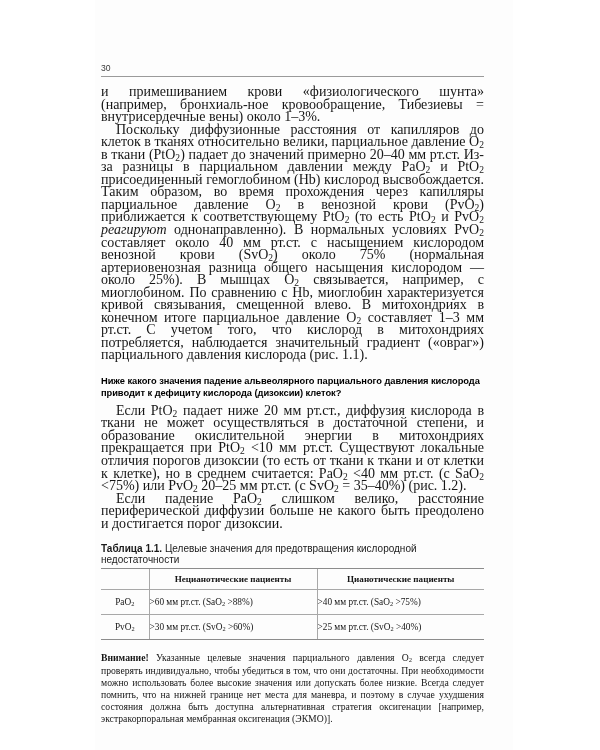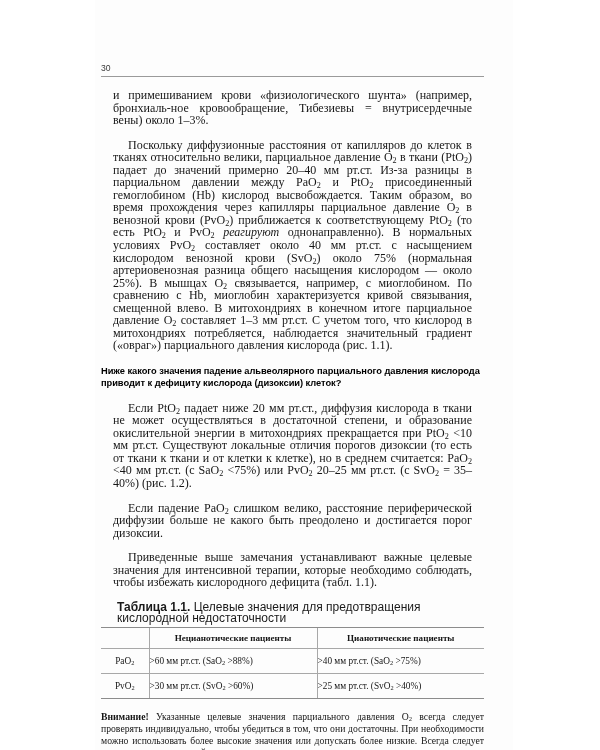--- a/index.html
+++ b/index.html
@@ -57,22 +57,22 @@
     margin-top: 3px;
     border-bottom: 1.1px solid #9a9a9a;
     width: 100%;
   }
 
   
   .body-block {
     margin-top: 9px;
   }
   p.para {
-    margin: 12px;
-    font-size: 12px;
+    margin: 0;
+    font-size: 14px;
     line-height: 12.55px;
     text-align: justify;
     text-justify: inter-word;
     hyphens: manual;
     color: #161616;
   }
   p.para.indent {
     text-indent: 15px;
   }
   p.para + p.para {
@@ -92,24 +92,24 @@
     font-size: 9.3px;
     line-height: 12.4px;
     color: #000000;
     margin: 13px 0 5px 0;
     letter-spacing: -0.005em;
   }
 
   
   .table-caption {
     font-family: "Liberation Sans", "DejaVu Sans", sans-serif;
-    font-size: 12px;
+    font-size: 10px;
     line-height: 11px;
     color: #1a1a1a;
-    margin: 13px 0 3px 16px;
+    margin: 13px 0 3px 0;
   }
   .table-caption .cap-label {
     font-weight: bold;
   }
   table.data-table {
     width: 100%;
     border-collapse: collapse;
     font-size: 9.1px;
     color: #161616;
     table-layout: fixed;
@@ -188,21 +188,20 @@
     <p class="para"><span>и примешиванием крови «физиологического шунта» (например, бронхиаль-ное кровообращение, Тибезиевы = внутрисердечные вены) около 1–3%.</span></p>
 
     <p class="para indent"><span>Поскольку диффузионные расстояния от капилляров до клеток в тканях относительно велики, парциальное давление O</span><sub>2</sub><span> в ткани (PtO</span><sub>2</sub><span>) падает до значений примерно 20–40 мм рт.ст. Из-за разницы в парциальном давлении между PaO</span><sub>2</sub><span> и PtO</span><sub>2</sub><span> присоединенный гемоглобином (Hb) кислород высвобождается. Таким образом, во время прохождения через капилляры парциальное давление O</span><sub>2</sub><span> в венозной крови (PvO</span><sub>2</sub><span>) приближается к соответствующему PtO</span><sub>2</sub><span> (то есть PtO</span><sub>2</sub><span> и PvO</span><sub>2</sub><span> </span><span class="ital">реагируют</span><span> однонаправленно). В нормальных условиях PvO</span><sub>2</sub><span> составляет около 40 мм рт.ст. с насыщением кислородом венозной крови (SvO</span><sub>2</sub><span>) около 75% (нормальная артериовенозная разница общего насыщения кислородом — около 25%). В мышцах O</span><sub>2</sub><span> связывается, например, с миоглобином. По сравнению с Hb, миоглобин характеризуется кривой связывания, смещенной влево. В митохондриях в конечном итоге парциальное давление O</span><sub>2</sub><span> составляет 1–3 мм рт.ст. С учетом того, что кислород в митохондриях потребляется, наблюдается значительный градиент («овраг») парциального давления кислорода (рис. 1.1).</span></p>
 
     <div class="q-heading">Ниже какого значения падение альвеолярного парциального давления кислорода приводит к дефициту кислорода (дизоксии) клеток?</div>
 
     <p class="para indent"><span>Если PtO</span><sub>2</sub><span> падает ниже 20 мм рт.ст., диффузия кислорода в ткани не может осуществляться в достаточной степени, и образование окислительной энергии в митохондриях прекращается при PtO</span><sub>2</sub><span> &lt;10 мм рт.ст. Существуют локальные отличия порогов дизоксии (то есть от ткани к ткани и от клетки к клетке), но в среднем считается: PaO</span><sub>2</sub><span> &lt;40 мм рт.ст. (с SaO</span><sub>2</sub><span> &lt;75%) или PvO</span><sub>2</sub><span> 20–25 мм рт.ст. (с SvO</span><sub>2</sub><span> = 35–40%) (рис. 1.2).</span></p>
 
     <p class="para indent"><span>Если падение PaO</span><sub>2</sub><span> слишком велико, расстояние периферической диффузии больше не какого быть преодолено и достигается порог дизоксии.</span></p>
 
-    <p class="para indent">Приведенные выше замечания устанавливают важные целевые значения для интенсивной терапии, которые необходимо соблюдать, чтобы избежать кислородного дефицита (табл. 1.1).</p>
   </div>
 
   <div class="table-caption">
     <span class="cap-label">Таблица 1.1.</span><span> Целевые значения для предотвращения кислородной недостаточности</span>
   </div>
 
   <table class="data-table">
     <colgroup>
       <col class="col-label">
       <col class="col-a">

